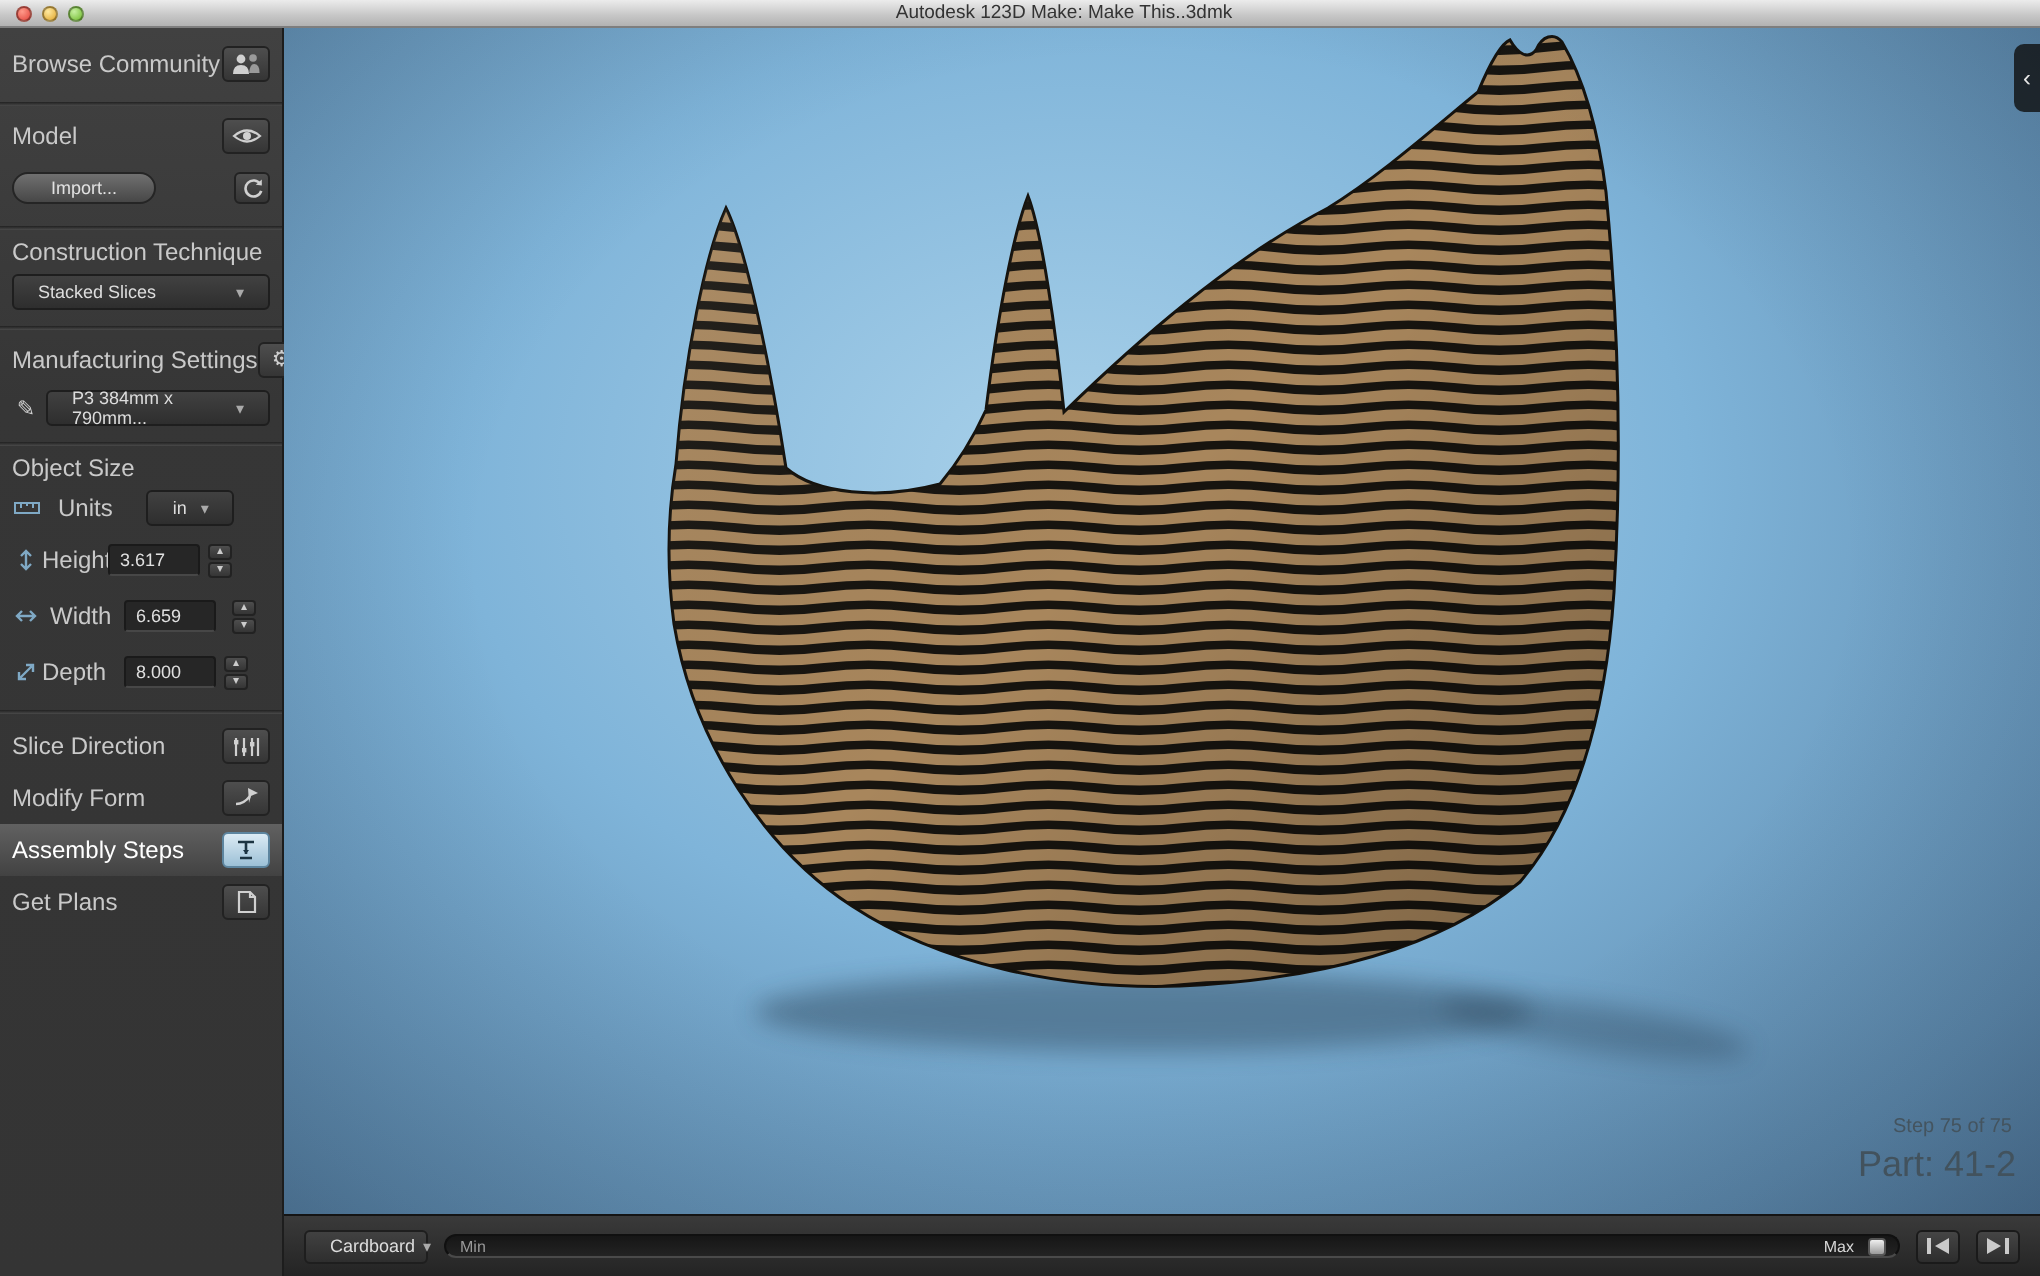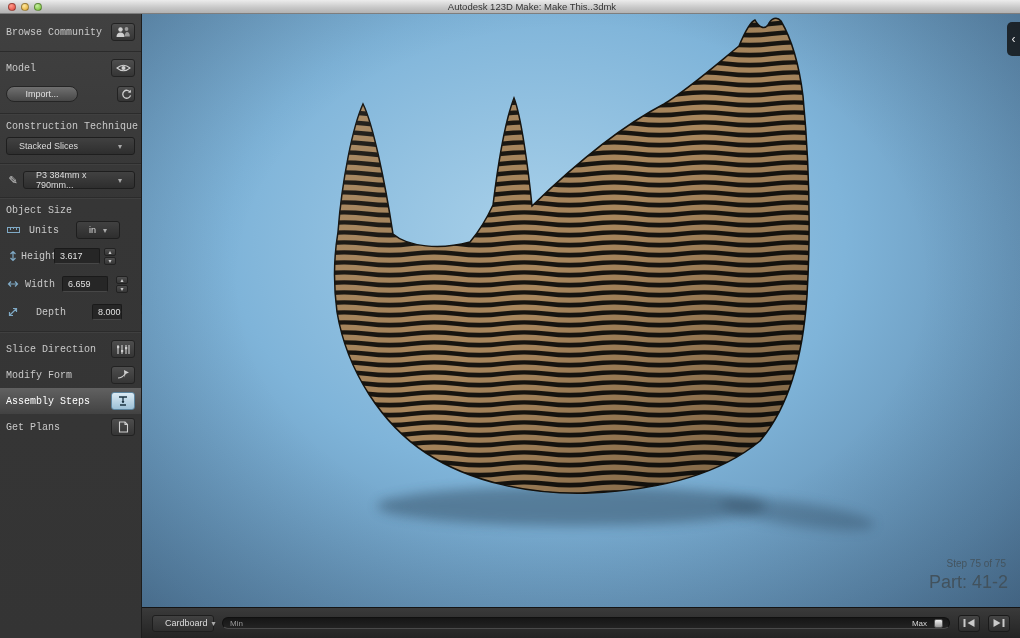--- a/index.html
+++ b/index.html
@@ -16,21 +16,21 @@
   .tl { width:8px; height:8px; border-radius:50%; border:1px solid rgba(0,0,0,.35); }
   .tl.red { background:radial-gradient(circle at 35% 30%, #ff9a8a, #e2453c); }
   .tl.yellow { background:radial-gradient(circle at 35% 30%, #ffe9a0, #e0a62c); }
   .tl.green { background:radial-gradient(circle at 35% 30%, #c6f0a0, #6fba2c); }
 
   
   .sidebar { position:absolute; left:0; top:14px; width:142px; height:624px;
     background:linear-gradient(#414141,#363636 30%,#343434); border-right:1px solid #1d1d1d;
     color:#c9c9c9; font-size:9px; }
   .s-row { display:flex; align-items:center; justify-content:space-between; padding:0 6px; }
-  .s-label { font-size:10px; color:#c9c9c9; white-space:nowrap;font-family:Liberation Mono, monospace; }
+  .s-label { font-size:12px; color:#c9c9c9; white-space:nowrap; }
   .sep { height:2px; background:linear-gradient(#212121,#4a4a4a); margin:5px 0 3px; }
   .icon-btn { width:24px; height:18px; border-radius:3px; border:1px solid #222;
     background:linear-gradient(#4e4e4e,#353535); display:flex; align-items:center; justify-content:center;
     color:#cfcfcf; font-size:11px; line-height:1; flex:0 0 auto; }
   .icon-btn.small { width:18px; height:16px; }
   .btn-import { width:72px; height:16px; border-radius:8px; border:1px solid #252525;
     background:linear-gradient(#707070,#474747); color:#e2e2e2; font-size:9px;
     display:flex; align-items:center; justify-content:center; }
   .dropdown { height:18px; border-radius:3px; border:1px solid #1e1e1e;
     background:linear-gradient(#414141,#2e2e2e); color:#ddd; font-size:9px;
@@ -132,20 +132,26 @@
     <div class="s-row" style="height:24px;">
       <span class="dropdown" style="width:130px;">
         <span>Stacked Slices</span>
         <span class="chev">▾</span>
       </span>
     </div>
 
     <div class="sep"></div>
 
     <div class="s-row" style="height:24px;">
+      <span class="s-label">Manufacturing Settings</span>
+      <span class="icon-btn">
+        <span style="font-size:11px;">⚙</span>
+      </span>
+    </div>
+    <div class="s-row" style="height:24px;">
       <span class="dim-icon" style="color:#cfcfcf; font-size:11px;">✎</span>
       <span class="dropdown" style="width:112px;">
         <span>P3 384mm x 790mm...</span>
         <span class="chev">▾</span>
       </span>
     </div>
 
     <div class="sep"></div>
 
     <div class="s-row" style="height:16px;">
@@ -187,21 +193,21 @@
         </svg>
       </span>
       <span class="s-label" style="width:28px;">Width</span>
       <span class="field" style="margin-left:4px;">6.659</span>
       <span class="stepper">
         <span class="stp">▴</span>
         <span class="stp">▾</span>
       </span>
     </div>
 
-    <div class="s-row" style="height:28px; justify-content:flex-start; gap:16px;">
+    <div class="s-row" style="height:28px; justify-content:flex-start; gap:1px;">
       <span class="dim-icon">
         <svg width="12" height="12" viewBox="0 0 12 12">
           <path d="M2.5 9.5 L9.5 2.5 M2.5 6 L2.5 9.5 L6 9.5 M6 2.5 L9.5 2.5 L9.5 6" fill="none" stroke="#7fa9c5" stroke-width="1.2"></path>
         </svg>
       </span>
       <span class="s-label" style="width:28px;">Depth</span>
       <span class="field" style="margin-left:12px;">8.000</span>
       <span class="stepper">
         <span class="stp">▴</span>
         <span class="stp">▾</span>

